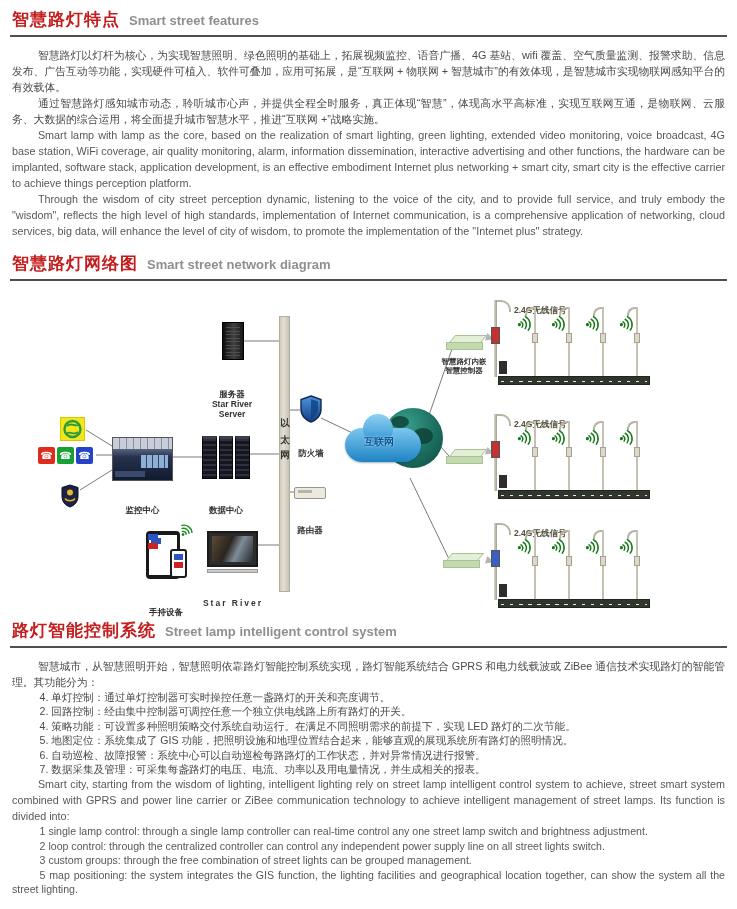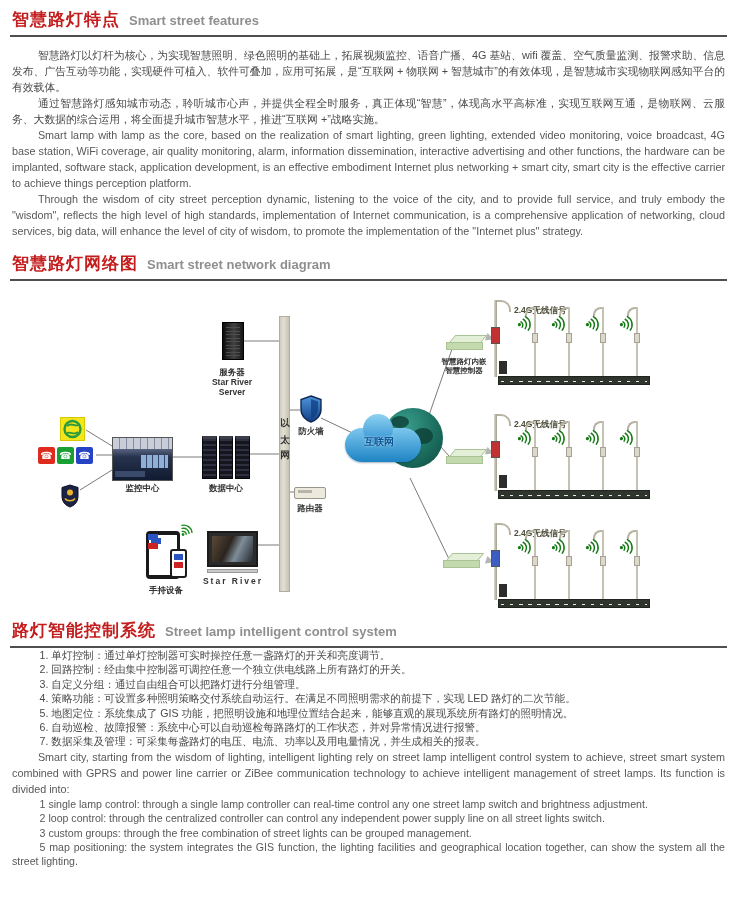--- a/index.html
+++ b/index.html
@@ -11,21 +11,21 @@
   .sec-header .en{color:#8f8f8f;font-size:13px;font-weight:bold;margin-left:9px;}
   
   .textblock{margin:10px 12px 0;}
   .textblock p{margin:0;font-size:10.8px;line-height:16px;text-align:justify;text-indent:2.4em;}
   .textblock p.en{color:#585858;}
   .list-block p.item{margin:0;font-size:10.6px;line-height:14.4px;text-align:justify;text-indent:2.6em;}
   
   .diagram{position:relative;height:330px;margin-top:6px;}
   .diagram *{box-sizing:border-box;}
   .abs{position:absolute;}
-  .dlabel{position:absolute;font-size:8.5px;font-weight:bold;color:#333;text-align:center;line-height:10px;}
+  .dlabel{position:absolute;font-size:8.5px;font-weight:bold;color:#333;text-align:center;line-height:10px;margin-top:22px;}
   svg.wires{position:absolute;left:0;top:0;pointer-events:none;}
   
   .eth-bar{left:279px;top:29px;width:11px;height:276px;background:linear-gradient(90deg,#cfcbbd,#e3dfd2 40%,#c6c2b4);border:1px solid #b2ae9f;}
   .eth-label{left:279px;top:122px;width:12px;writing-mode:vertical-rl;text-orientation:upright;
              font-size:9.5px;font-weight:bold;color:#333;letter-spacing:17px;text-align:center;}
   
   .server{left:222px;top:35px;width:22px;height:38px;background:linear-gradient(90deg,#0d0d0d,#424242 55%,#161616);border:1px solid #000;}
   .server:after{content:"";position:absolute;inset:2px 3px;background:repeating-linear-gradient(180deg,transparent 0 2.5px,#4e4e4e 2.5px 3.5px);}
   
   .fw{left:299px;top:108px;}
@@ -408,24 +408,26 @@
           <div class="road" style="background:#30362e;">
             <i></i>
           </div>
         </div>
       </div>
   </div>
 
   <div class="sec-header" style="margin-top:2px;">
     <span class="zh">路灯智能控制系统</span><span class="en">Street lamp intelligent control system</span>
   </div>
+  <div class="textblock">
+    <p>智慧城市，从智慧照明开始，智慧照明依靠路灯智能控制系统实现，路灯智能系统结合 GPRS 和电力线载波或 ZiBee 通信技术实现路灯的智能管理。其功能分为：</p>
+  </div>
   <div class="textblock list-block" style="margin-top:0;">
-      <p class="item">1. 单灯控制：通过单灯控制器可实时操控任意一盏路灯的开关和亮度调节。</p>
+      <p class="item">4. 单灯控制：通过单灯控制器可实时操控任意一盏路灯的开关和亮度调节。</p>
       <p class="item">2. 回路控制：经由集中控制器可调控任意一个独立供电线路上所有路灯的开关。</p>
-      <p class="item">3. 自定义分组：通过自由组合可以把路灯进行分组管理。</p>
       <p class="item">4. 策略功能：可设置多种照明策略交付系统自动运行。在满足不同照明需求的前提下，实现 LED 路灯的二次节能。</p>
       <p class="item">5. 地图定位：系统集成了 GIS 功能，把照明设施和地理位置结合起来，能够直观的展现系统所有路灯的照明情况。</p>
       <p class="item">6. 自动巡检、故障报警：系统中心可以自动巡检每路路灯的工作状态，并对异常情况进行报警。</p>
       <p class="item">7. 数据采集及管理：可采集每盏路灯的电压、电流、功率以及用电量情况，并生成相关的报表。</p>
     </div>
   <div class="textblock" style="margin-top:0;">
     <p class="en">Smart city, starting from the wisdom of lighting, intelligent lighting rely on street lamp intelligent control system to achieve, street smart system combined with GPRS and power line carrier or ZiBee communication technology to achieve intelligent management of street lamps. Its function is divided into:</p>
   </div>
   <div class="textblock list-block" style="margin-top:0;color:#585858;">
       <p class="item">1 single lamp control: through a single lamp controller can real-time control any one street lamp switch and brightness adjustment.</p>

